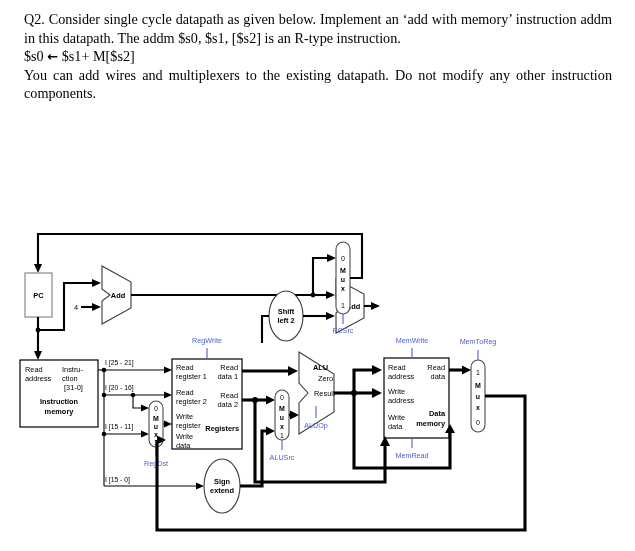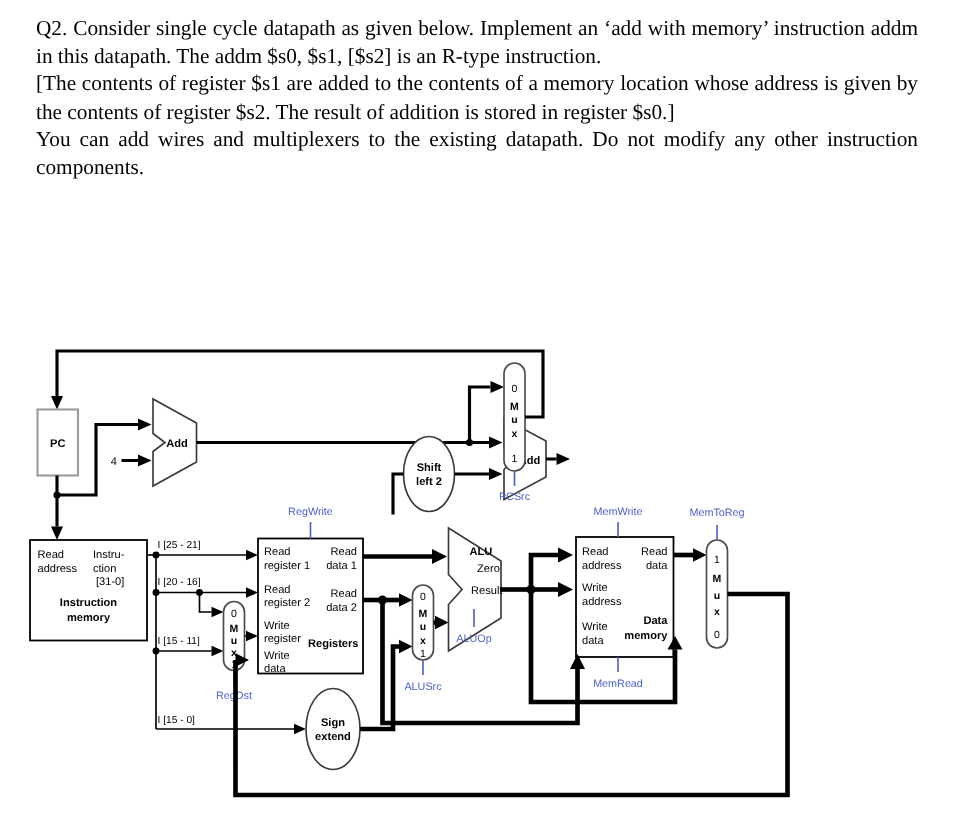--- a/index.html
+++ b/index.html
@@ -34,22 +34,24 @@
   .muxn{font-family:"Liberation Sans",sans-serif;font-size:7px;fill:#000;text-anchor:middle;}
 </style>
 </head>
 <body>
 
 <div id="page">
 
   <div class="qtext">
     <p class="qpara"><span>Q2. Consider single cycle datapath as given below. Implement an ‘add with memory’ instruction addm in this datapath. The addm $s0, $s1, [$s2] is an R-type instruction.</span><br></p>
 
-
-    <p class="qpara">[The contents of register $s1 are added to the contents of a memory location whose address is given by the contents of register $s2. The result of addition is stored in register $s0.]</p>
+    <p class="qpara nowrapline"><span>$s0</span>
+      <span class="arrowglyph">←</span>
+      <span>$s1+ M[$s2]</span></p>
+
 
     <p class="qpara">You can add wires and multiplexers to the existing datapath. Do not modify any other instruction components.</p>
 
   </div>
 
   <div id="diagram">
   <svg width="635" height="333" viewBox="0 0 635 333" xmlns="http://www.w3.org/2000/svg">
 
     <path class="wire wmed" d="M350,16 L38,16 L38,46"></path>
     <polygon points="38,55 34,46 42,46" fill="#000"></polygon>

